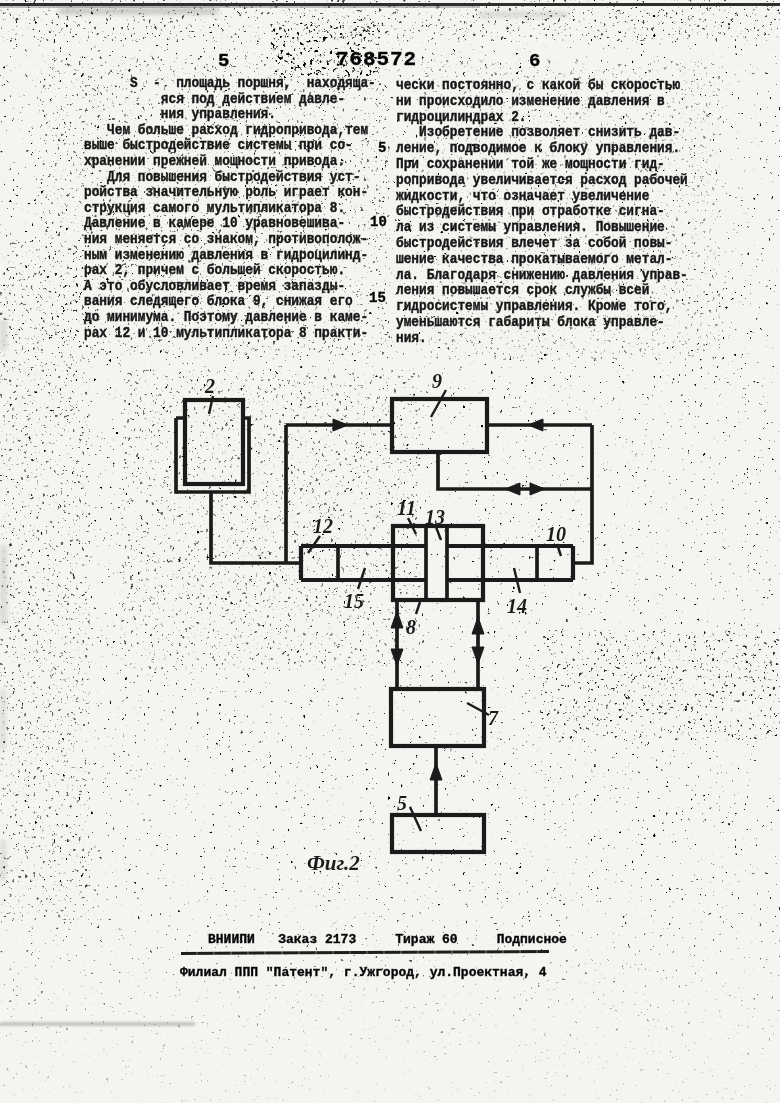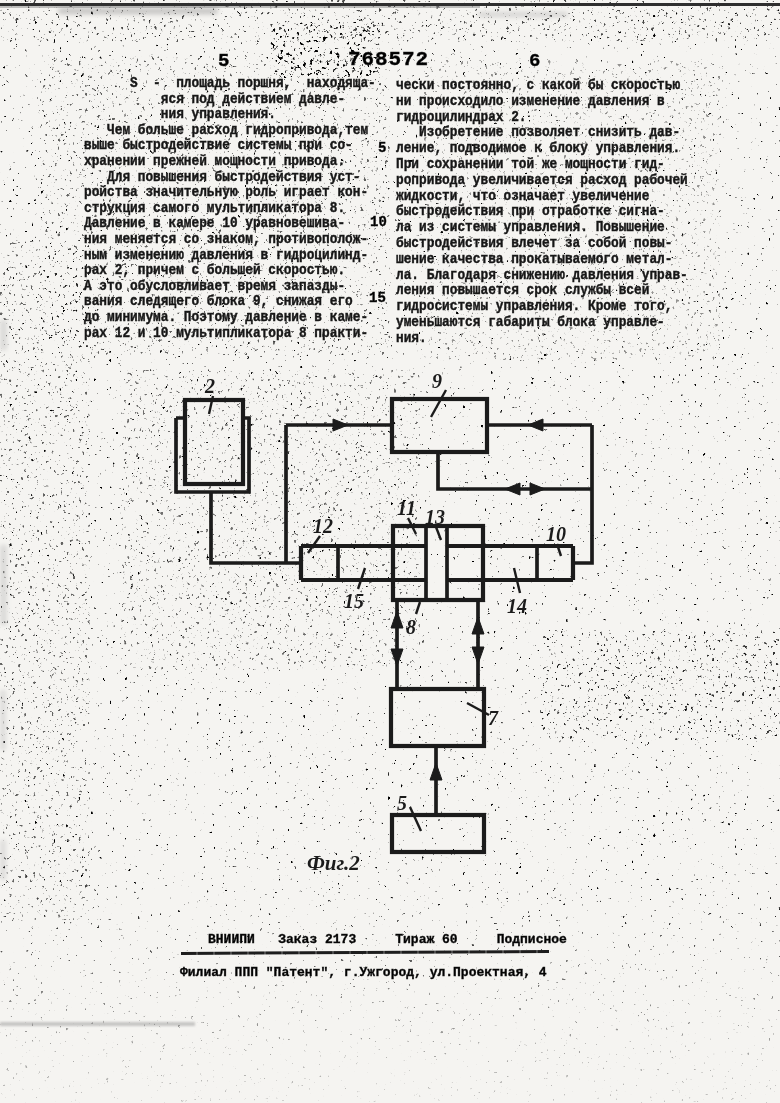--- a/index.html
+++ b/index.html
@@ -49,21 +49,21 @@
 </svg>
 
 <div style="position:absolute;left:0;top:3px;width:780px;height:3px;background:#2e2e2e;"></div>
 <div style="position:absolute;left:0;top:6px;width:480px;height:2px;background:#888;opacity:.5"></div>
 
 <div style="position:absolute;left:58px;top:8px;width:160px;height:6px;background:#666;opacity:.35;filter:blur(2.5px);border-radius:4px;"></div>
 <div style="position:absolute;left:478px;top:12px;width:90px;height:5px;background:#888;opacity:.3;filter:blur(2.5px);border-radius:4px;"></div>
 
 <div style="position:absolute;left:218px;top:50px;font-weight:bold;font-size:19px;" class="bt">5</div>
 
-<div style="position:absolute;left:348px;top:48px;font-weight:bold;font-size:21px;letter-spacing:0.9px;" class="bt">768572</div>
+<div style="position:absolute;left:336px;top:48px;font-weight:bold;font-size:21px;letter-spacing:0.9px;" class="bt">768572</div>
 
 <div style="position:absolute;left:529px;top:50px;font-weight:bold;font-size:19px;" class="bt">6</div>
 
 <div class="col" style="left:84px;top:76px;line-height:15.6px;transform:scaleX(0.853);">      S  -  площадь поршня,  находяща-
           яся под действием давле-
           ния управления.
    Чем больше расход гидропривода,тем
 выше быстродействие системы при со-
 хранении прежней мощности привода.
    Для повышения быстродействия уст-

